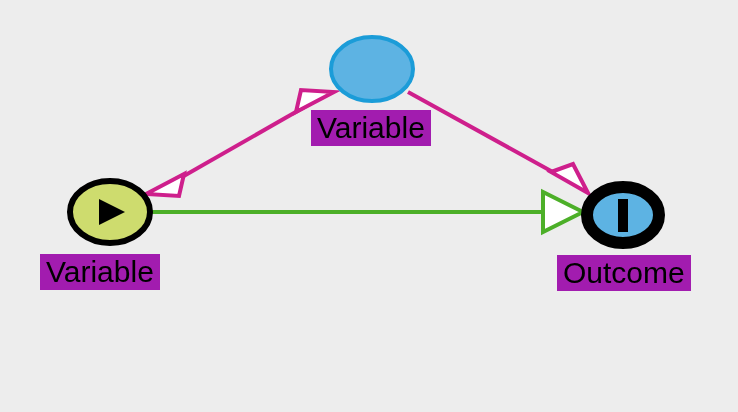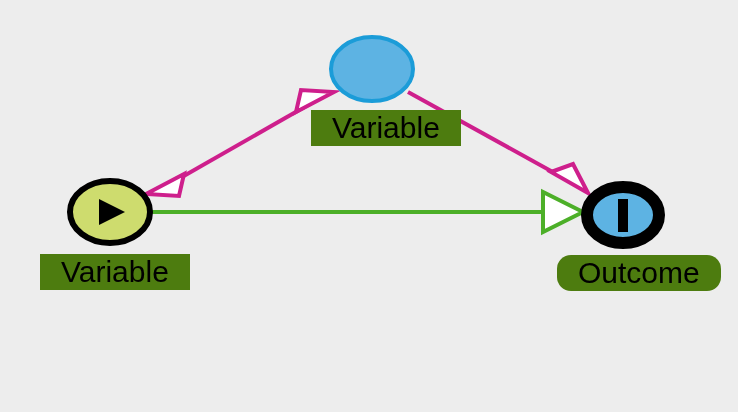--- a/index.html
+++ b/index.html
@@ -22,41 +22,40 @@
   #dag-svg {
     position: absolute;
     left: 0;
     top: 0;
     width: 738px;
     height: 412px;
     display: block;
   }
   .node-label {
     position: absolute;
-    background: #4d7c0f;
+    background: #a21caf;
     color: #000000;
     font-family: "Liberation Sans", sans-serif;
     font-size: 30px;
     line-height: 34px;
     white-space: nowrap;
-    padding: 1px 21px;
+    padding: 1px 6px;
     letter-spacing: 0px;
   }
   #label-variable {
     left: 311px;
     top: 110px;
   }
   #label-exposure {
     left: 40px;
     top: 254px;
   }
   #label-outcome {
     left: 557px;
     top: 255px;
-    border-radius: 14px;
   }
 </style>
 </head>
 <body>
 
 <div id="canvas">
 
   <svg id="dag-svg" viewBox="0 0 738 412">
 
     <g>

